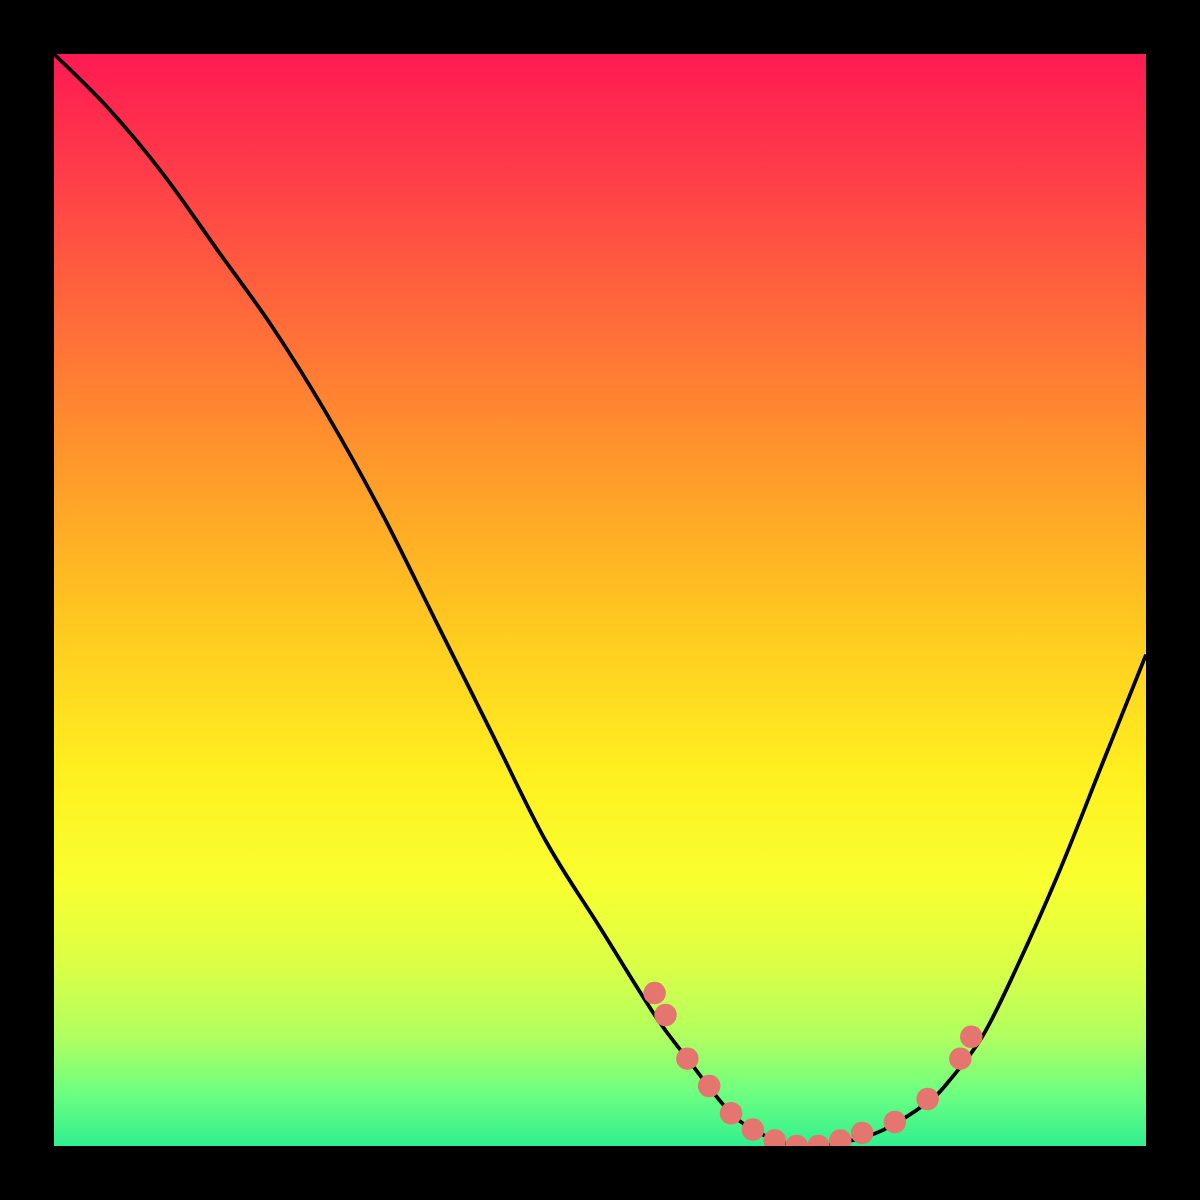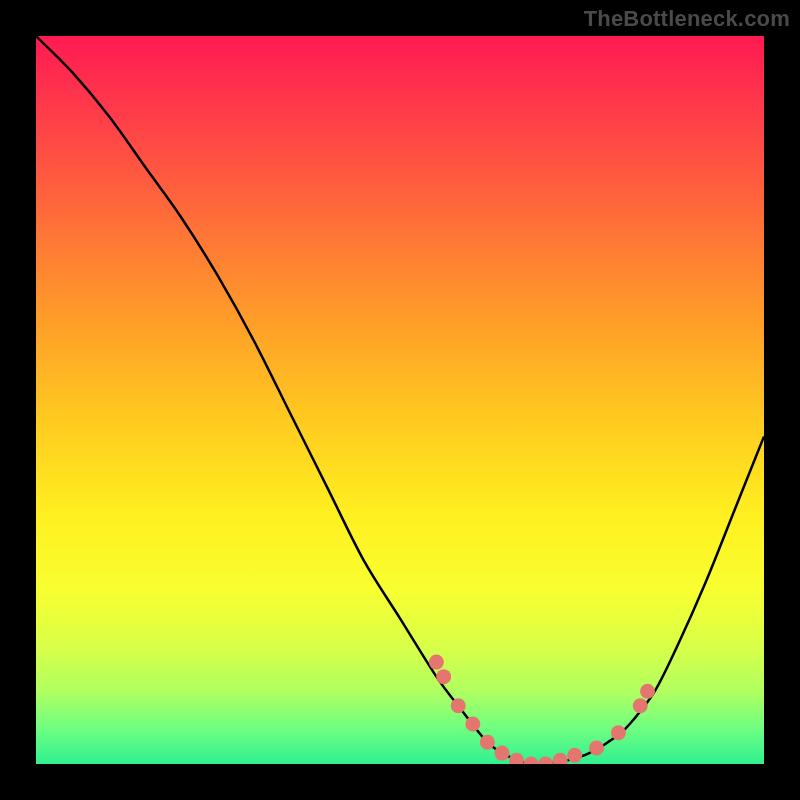--- a/index.html
+++ b/index.html
@@ -62,21 +62,20 @@
     height: 728px;
   }
   .dot {
     fill: #e4766f;
   }
 </style>
 </head>
 <body>
 
 <div class="frame">
-  <div class="watermark">TheBottleneck.com</div>
   <div class="plot">
     <div class="gradient"></div>
     <svg class="curve" viewBox="0 0 728 728" preserveAspectRatio="none">
       <path id="curve-path" fill="none" stroke="#000" stroke-width="2.5" d="M0,0 C6.066666666666666,6.066666666666663 24.266666666666666,23.053333333333306 36.4,36.39999999999998 C48.53333333333333,49.74666666666665 60.666666666666664,64.30666666666669 72.8,80.08000000000004 C84.93333333333334,95.8533333333334 97.06666666666666,114.05333333333341 109.2,131.04000000000008 C121.33333333333334,148.02666666666673 133.46666666666667,163.8 145.6,182 C157.73333333333332,200.2 169.86666666666667,219.6133333333333 182,240.23999999999995 C194.13333333333333,260.8666666666666 206.26666666666668,282.7066666666667 218.4,305.76000000000005 C230.53333333333333,328.8133333333334 242.66666666666666,354.29333333333335 254.79999999999998,378.56 C266.93333333333334,402.82666666666665 279.06666666666666,427.09333333333336 291.2,451.36 C303.3333333333333,475.62666666666667 315.4666666666667,502.32 327.6,524.16 C339.73333333333335,546 351.8666666666667,562.9866666666667 364,582.4 C376.1333333333333,601.8133333333333 390.6933333333334,626.0799999999999 400.40000000000003,640.64 C410.1066666666667,655.2 413.7466666666666,658.84 422.23999999999995,669.76 C430.7333333333333,680.68 442.8666666666667,697.6666666666666 451.36,706.16 C459.85333333333335,714.6533333333333 465.91999999999996,717.08 473.2,720.72 C480.48,724.36 488.97333333333336,726.7866666666666 495.04,728 C501.1066666666667,729.2133333333334 503.5333333333333,728.6066666666667 509.59999999999997,728 C515.6666666666666,727.3933333333333 524.16,726.1800000000001 531.4399999999999,724.36 C538.7199999999999,722.54 544.7866666666666,721.3266666666667 553.28,717.08 C561.7733333333333,712.8333333333334 575.12,704.34 582.4,698.88 C589.68,693.42 590.8933333333332,691.6 596.9599999999999,684.32 C603.0266666666666,677.0400000000001 611.52,667.3333333333334 618.8,655.2 C626.0799999999999,643.0666666666667 632.1466666666666,629.72 640.64,611.52 C649.1333333333333,593.3199999999999 660.0533333333333,569.0533333333333 669.76,546 C679.4666666666667,522.9466666666667 689.1733333333333,497.4666666666667 698.88,473.20000000000005 C708.5866666666667,448.9333333333334 723.1466666666666,412.5333333333333 728,400.4"></path>
       <g id="dots">
           <circle cx="400.40000000000003" cy="626.0799999999999" r="7.5" class="dot"></circle>
           <circle cx="407.68000000000006" cy="640.64" r="7.5" class="dot"></circle>
           <circle cx="422.23999999999995" cy="669.76" r="7.5" class="dot"></circle>
           <circle cx="436.8" cy="687.96" r="7.5" class="dot"></circle>
           <circle cx="451.36" cy="706.16" r="7.5" class="dot"></circle>

